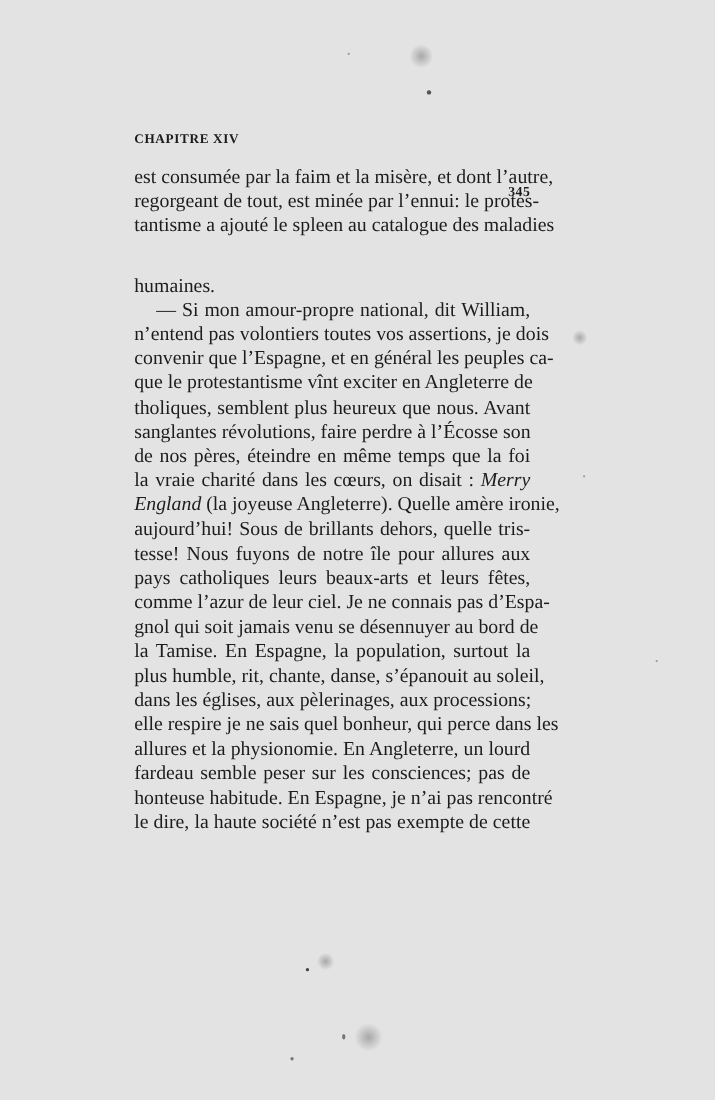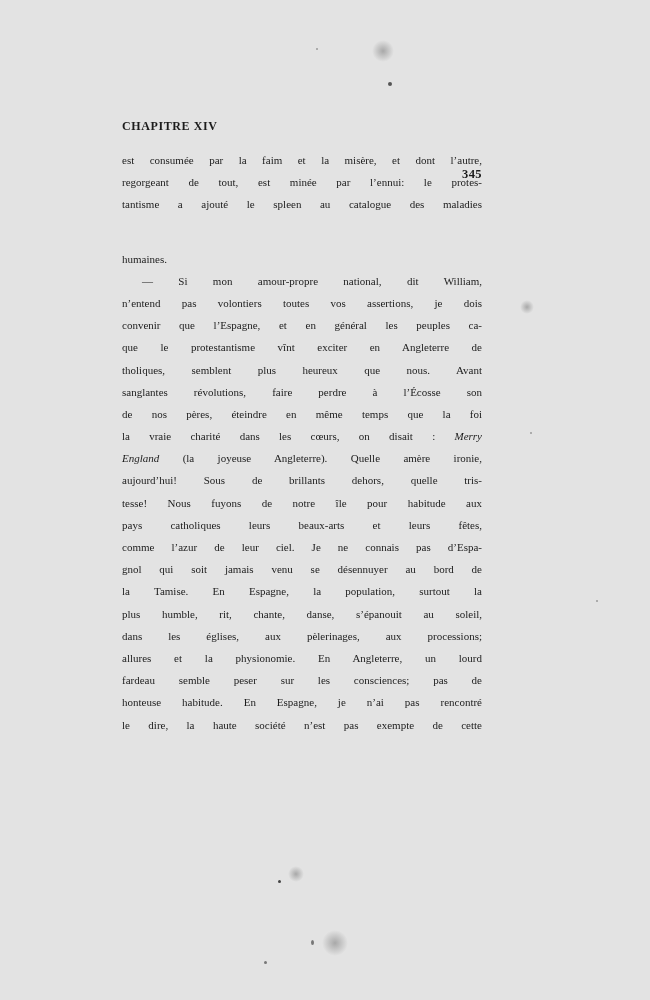--- a/index.html
+++ b/index.html
@@ -51,21 +51,21 @@
       font-weight: bold;
       font-size: 12.5px;
       margin-top: 48px;
     }
     .text-block {
       position: absolute;
       left: 122px;
       top: 149px;
       width: 360px;
       font-family: "Liberation Serif", serif;
-      font-size: 11px;
+      font-size: 18px;
       line-height: 22.2px;
     }
     .line {
       display: block;
       white-space: nowrap;
       text-align: justify;
       text-align-last: justify;
       height: 22.2px;
     }
     .line.last {
@@ -105,24 +105,25 @@
     <span class="line indent"><span>— Si mon amour-propre national, dit William,</span></span>
     <span class="line"><span>n’entend pas volontiers toutes vos assertions, je dois</span></span>
     <span class="line"><span>convenir que l’Espagne, et en général les peuples ca-</span></span>
     <span class="line"><span>que le protestantisme vînt exciter en Angleterre de</span></span>
     <span class="line"><span>tholiques, semblent plus heureux que nous. Avant</span></span>
     <span class="line"><span>sanglantes révolutions, faire perdre à l’Écosse son</span></span>
     <span class="line"><span>de nos pères, éteindre en même temps que la foi</span></span>
     <span class="line"><span>la vraie charité dans les cœurs, on disait :</span> <em>Merry</em></span>
     <span class="line"><em>England</em> <span>(la joyeuse Angleterre). Quelle amère ironie,</span></span>
     <span class="line"><span>aujourd’hui! Sous de brillants dehors, quelle tris-</span></span>
-    <span class="line"><span>tesse! Nous fuyons de notre île pour habitude aux</span></span>
+    <span class="line"><span>tesse! Nous fuyons de notre île pour allures aux</span></span>
     <span class="line"><span>pays catholiques leurs beaux-arts et leurs fêtes,</span></span>
     <span class="line"><span>comme l’azur de leur ciel. Je ne connais pas d’Espa-</span></span>
     <span class="line"><span>gnol qui soit jamais venu se désennuyer au bord de</span></span>
     <span class="line"><span>la Tamise. En Espagne, la population, surtout la</span></span>
     <span class="line"><span>plus humble, rit, chante, danse, s’épanouit au soleil,</span></span>
     <span class="line"><span>dans les églises, aux pèlerinages, aux processions;</span></span>
+    <span class="line"><span>elle respire je ne sais quel bonheur, qui perce dans les</span></span>
     <span class="line"><span>allures et la physionomie. En Angleterre, un lourd</span></span>
     <span class="line"><span>fardeau semble peser sur les consciences; pas de</span></span>
     <span class="line"><span>honteuse habitude. En Espagne, je n’ai pas rencontré</span></span>
     <span class="line"><span>le dire, la haute société n’est pas exempte de cette</span></span>
   </div>
 
 </body></html>

